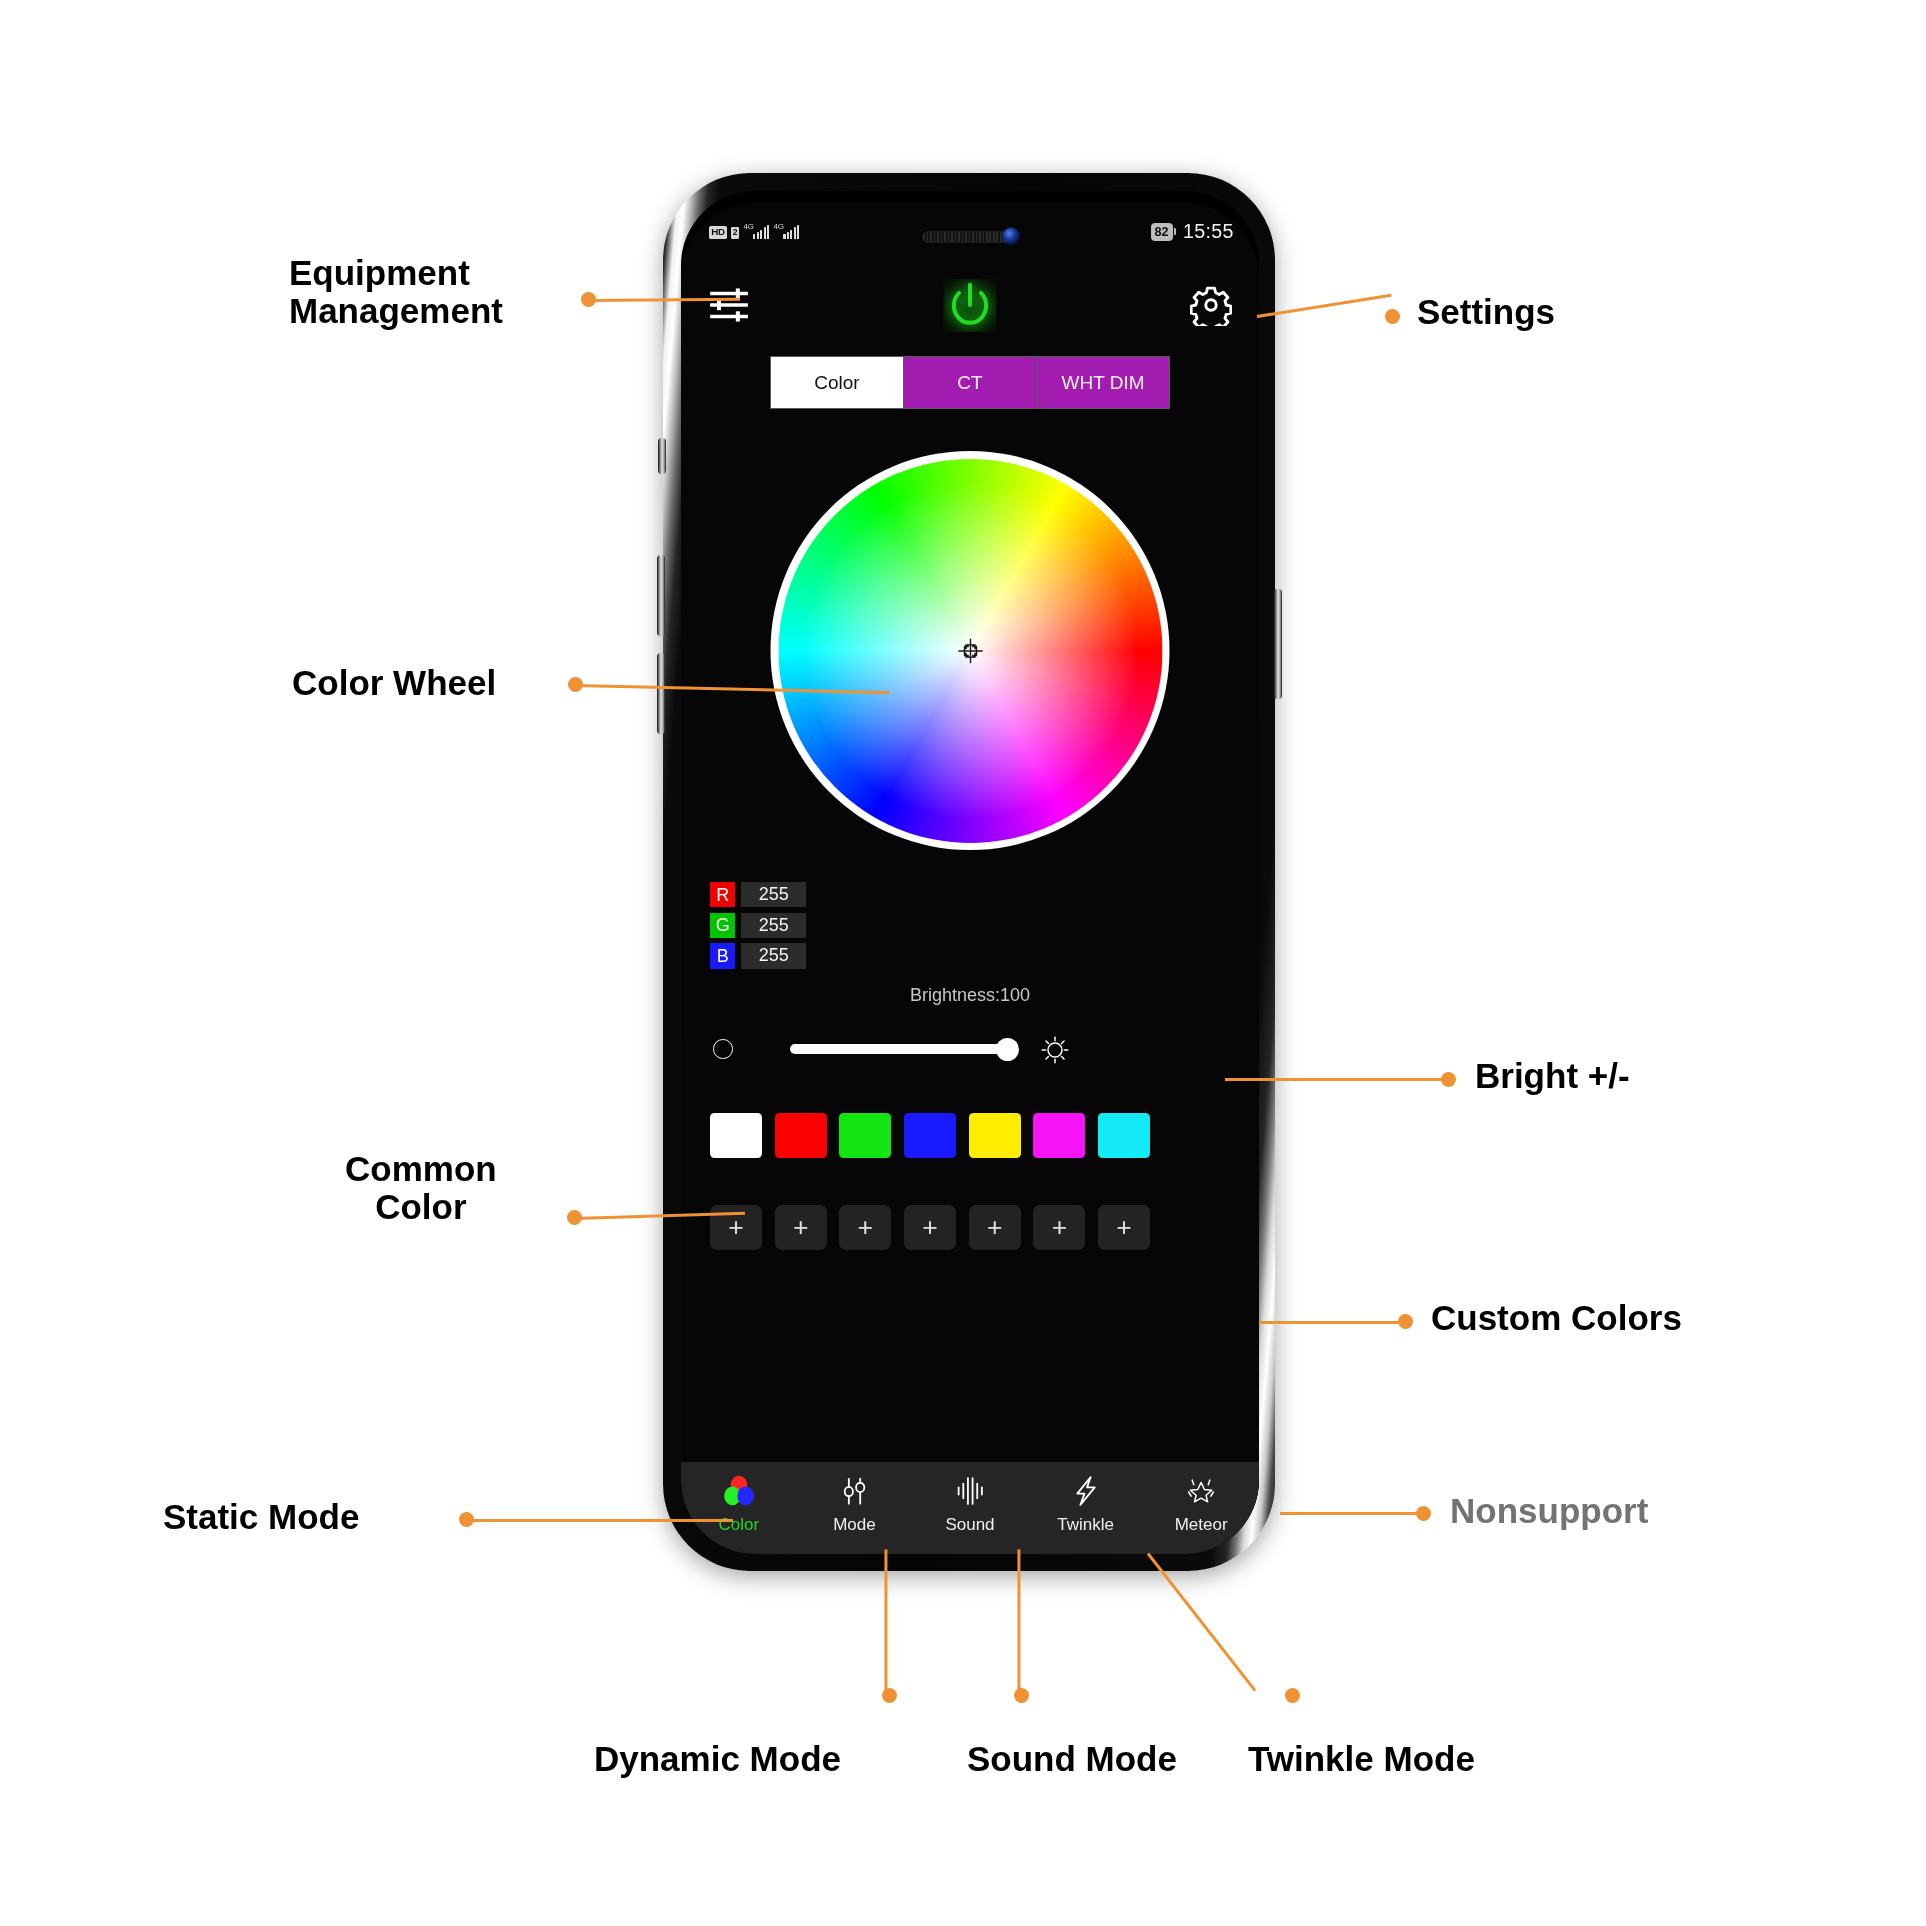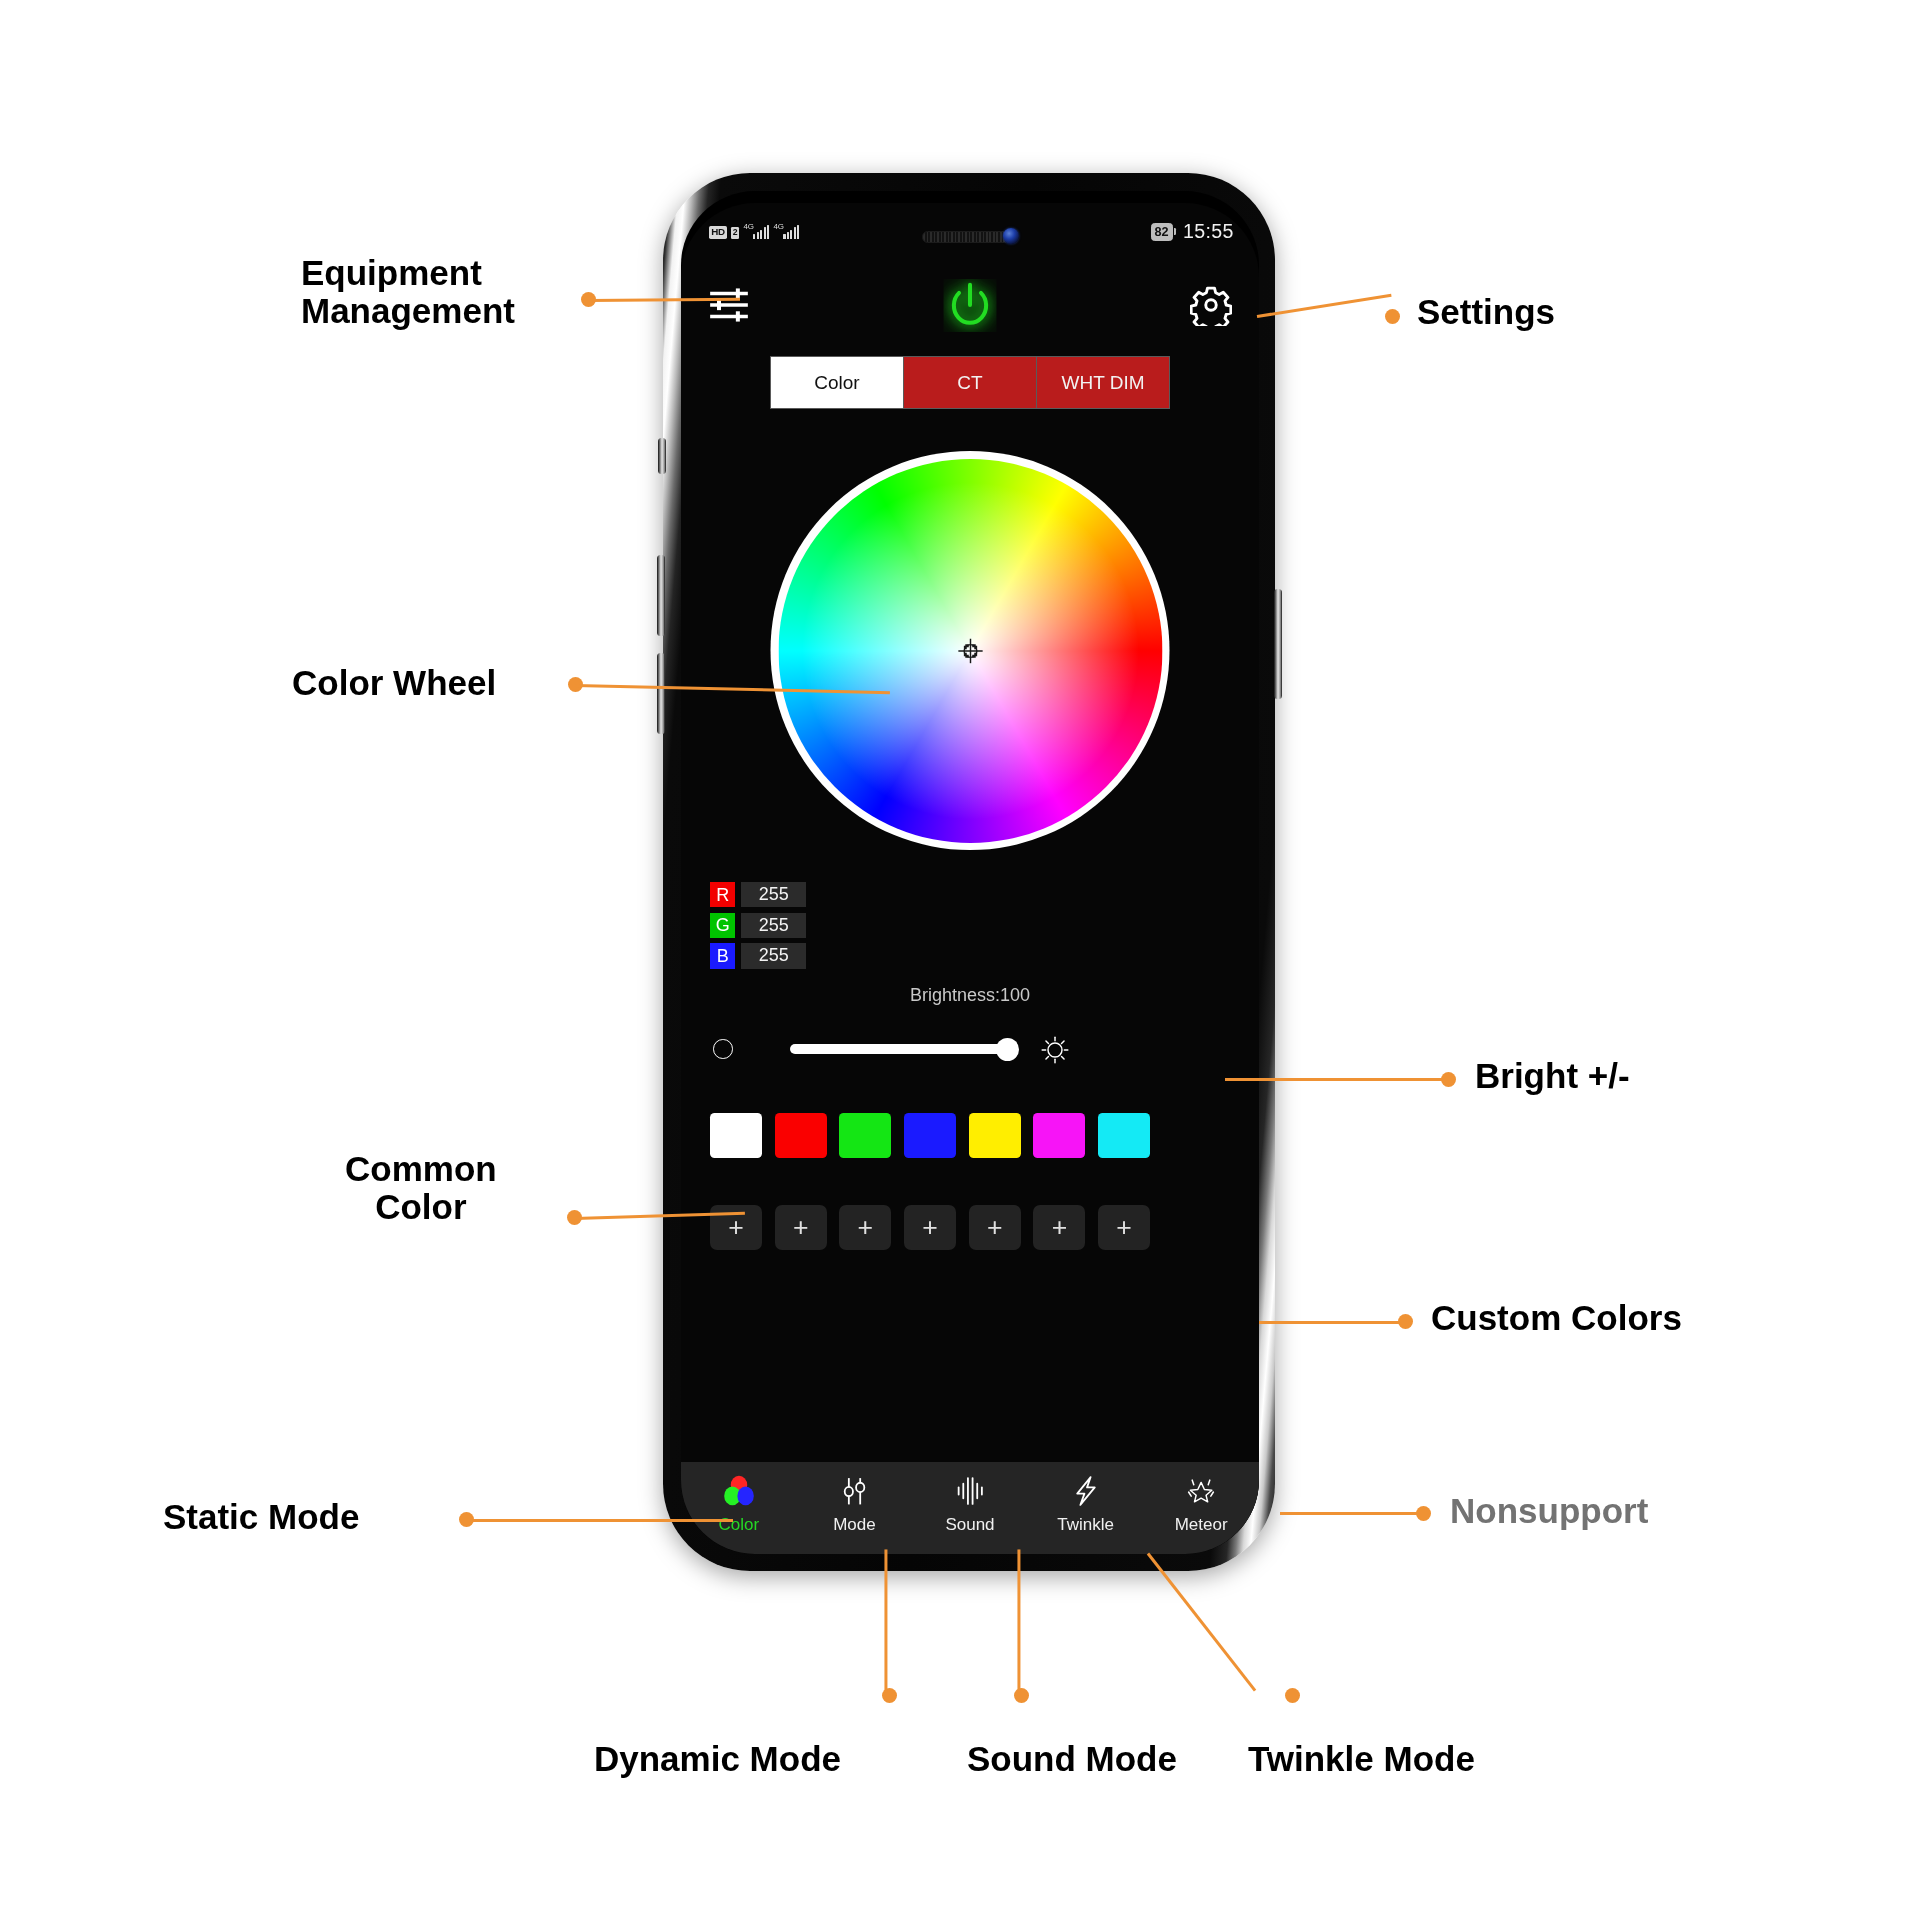--- a/index.html
+++ b/index.html
@@ -132,21 +132,21 @@
   .tabs {
     position:absolute; left:89px; top:153px;
     width:400px; height:53px;
     display:flex;
     border:0.6px solid #5a5a5a;
     background:#0a0a0a;
   }
   .tab {
     flex:1; display:flex; align-items:center; justify-content:center;
     font-size:19px; color:#f2f2f2; border-right:0.6px solid #5a5a5a;
-    background:#b91c1c;
+    background:#a21caf;
   }
   .tab:last-child { border-right:none; }
   .tab.active { background:#ffffff; color:#111; }
 
   
   .wheel-wrap {
     position:absolute; left:289px; top:248px; transform:translateX(-50%);
     width:399px; height:399px;
   }
   .wheel-ring {
@@ -487,21 +487,21 @@
             </svg>
           </span>
           <span class="nav-lbl">Meteor</span>
         </div>
 
       </div>
 
     </div>
   </div>
 
-  <div class="ann" style="left:289px; top:254px; text-align:left;margin-left:12px;">Equipment
+  <div class="ann" style="left:289px; top:254px; text-align:left;">Equipment
 Management</div>
   <div class="dot" style="left: 581px; top: 292px; background: rgb(239, 146, 52);"></div>
   <div class="lead" style="left: 589px; top: 299px; width: 151px; transform: rotate(-0.5deg); background: rgb(239, 146, 52);"></div>
 
   <div class="dot" style="left: 1385px; top: 309px; background: rgb(239, 146, 52);"></div>
   <div class="lead" style="left: 1257px; top: 315px; width: 136px; transform: rotate(-9deg); background: rgb(239, 146, 52);"></div>
   <div class="ann" style="left:1417px; top:293px;">Settings</div>
 
   <div class="ann" style="left:292px; top:664px;">Color Wheel</div>
   <div class="dot" style="left: 568px; top: 677px; background: rgb(239, 146, 52);"></div>

